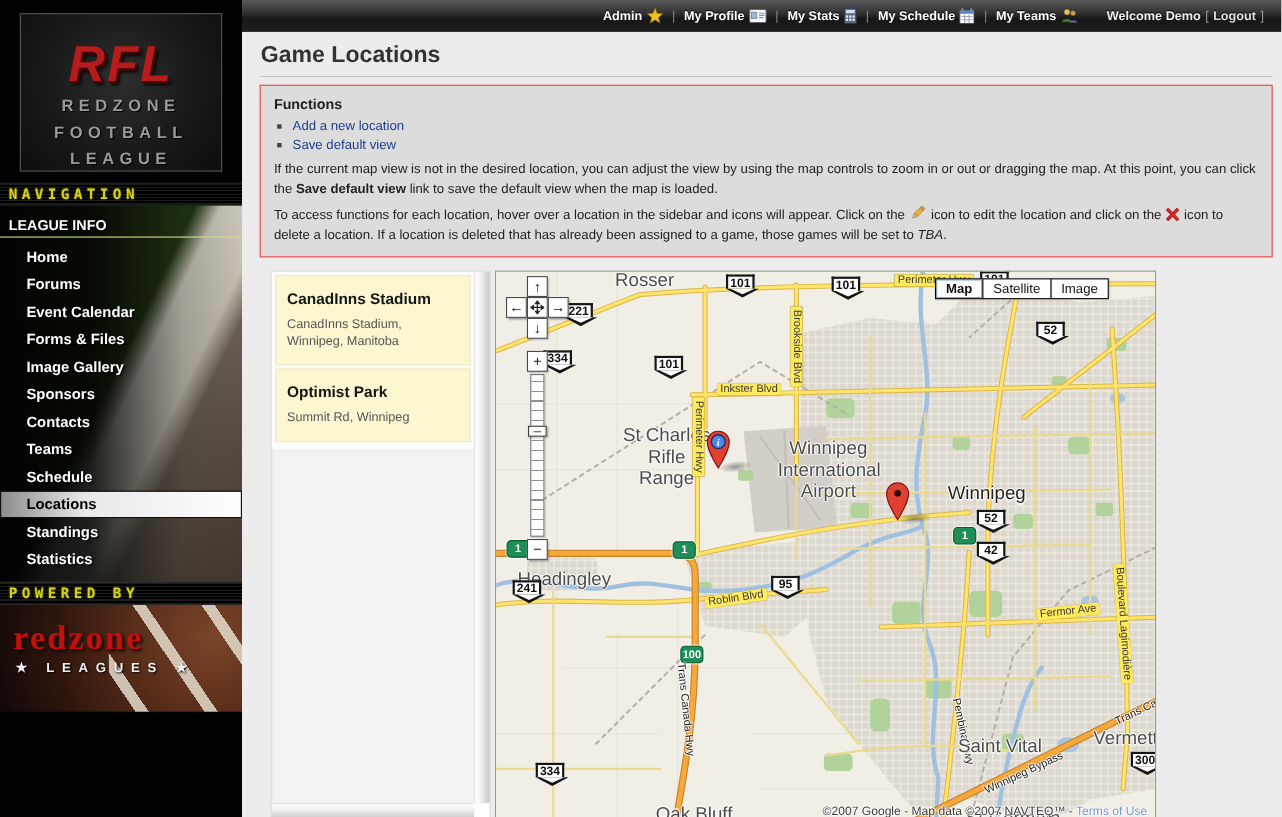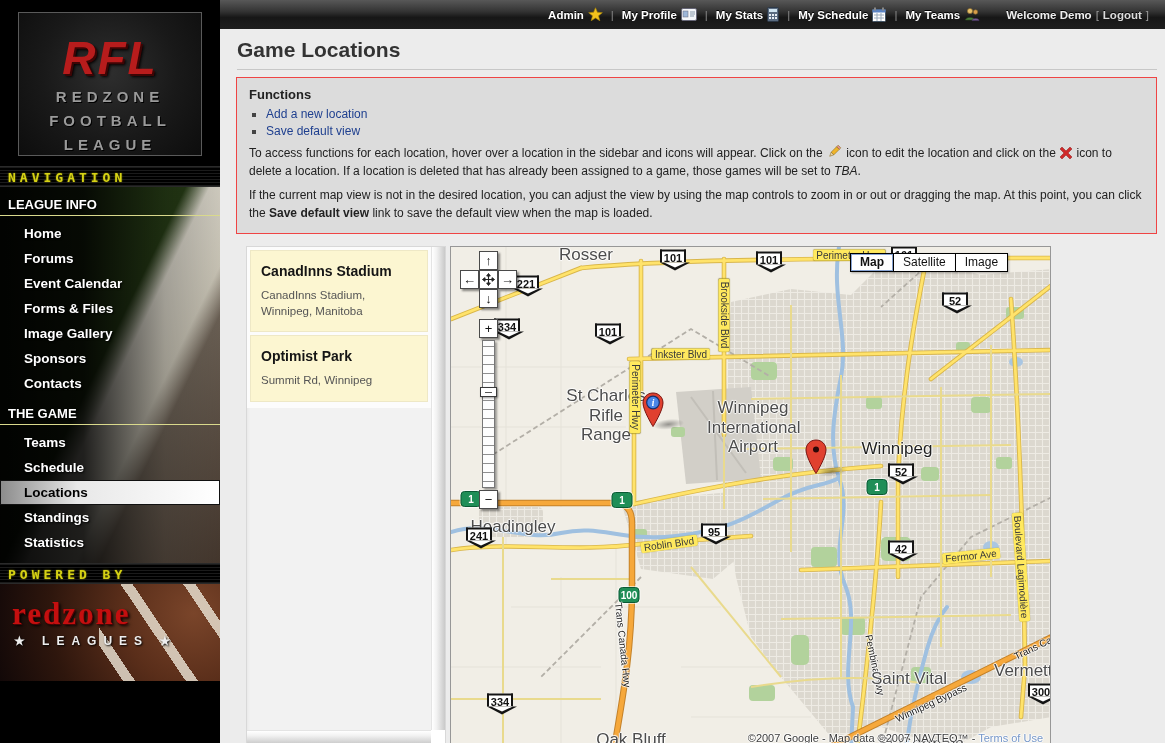--- a/index.html
+++ b/index.html
@@ -99,21 +99,20 @@
     <div class="led-banner">NAVIGATION</div>
     <div class="side-nav" id="side-sections">
         <div class="sec-title">LEAGUE INFO</div>
         <div class="nav-item">Home</div>
         <div class="nav-item">Forums</div>
         <div class="nav-item">Event Calendar</div>
         <div class="nav-item">Forms &amp; Files</div>
         <div class="nav-item">Image Gallery</div>
         <div class="nav-item">Sponsors</div>
         <div class="nav-item">Contacts</div>
-        <div class="sec-title">THE GAME</div>
         <div class="nav-item">Teams</div>
         <div class="nav-item">Schedule</div>
         <div class="nav-item sel">Locations</div>
         <div class="nav-item">Standings</div>
         <div class="nav-item">Statistics</div>
       </div>
     <div class="led-banner">POWERED BY</div>
     <div class="powered">
       <div class="laces"></div>
       <div class="rz-name">redzone</div>
@@ -193,30 +192,30 @@
 
     <div class="content">
       <h1 class="page-title">Game Locations</h1>
 
       <div class="fnbox">
         <h2>Functions</h2>
         <ul id="fn-links">
             <li><a href="#">Add a new location</a></li>
             <li><a href="#">Save default view</a></li>
           </ul>
+        <p><span>If the current map view is not in the desired location, you can adjust the view by using the map controls to zoom in or out or dragging the map. At this point, you can click the </span><b>Save default view</b><span> link to save the default view when the map is loaded.</span></p>
         <p><span>To access functions for each location, hover over a location in the sidebar and icons will appear. Click on the </span><svg class="inline-ic" width="15" height="15" viewBox="0 0 16 16">
               <g transform="rotate(45 8 8)">
                 <rect x="6" y="0.5" width="4" height="2.4" fill="#e58f8f" stroke="#8a6d1d" stroke-width="0.6"></rect>
                 <rect x="6" y="2.9" width="4" height="8.1" fill="#f0b429" stroke="#8a6d1d" stroke-width="0.6"></rect>
                 <polygon points="6,11 10,11 8,15.2" fill="#ecd2ab" stroke="#8a6d1d" stroke-width="0.6"></polygon>
               </g>
             </svg><span> icon to edit the location and click on the </span><svg class="inline-ic" width="12" height="12" viewBox="0 0 12 12">
               <path d="M2,0 L6,4 L10,0 L12,2 L8,6 L12,10 L10,12 L6,8 L2,12 L0,10 L4,6 L0,2 Z" fill="#cf2a2a" stroke="#8c1616" stroke-width="0.5"></path>
             </svg><span> icon to delete a location. If a location is deleted that has already been assigned to a game, those games will be set to </span><i>TBA</i><span>.</span></p>
-        <p><span>If the current map view is not in the desired location, you can adjust the view by using the map controls to zoom in or out or dragging the map. At this point, you can click the </span><b>Save default view</b><span> link to save the default view when the map is loaded.</span></p>
       </div>
 
       <div class="row">
 
         <div class="locpanel">
           <div class="cards" id="cards">
               <div class="card">
                 <h3>CanadInns Stadium</h3>
                 <div class="addr">CanadInns Stadium, Winnipeg, Manitoba</div>
               </div>
@@ -349,21 +348,21 @@
               <div class="ml shield" style="left: 56px; top: 78px;">334</div>
               <div class="ml shield" style="left: 157px; top: 83px;">101</div>
               <div class="ml street" style="left: 273px; top: 68px; transform: translate(-50%, -50%) rotate(90deg);">Brookside Blvd</div>
               <div class="ml street" style="left: 230px; top: 107px;">Inkster Blvd</div>
               <div class="ml city wrap" style="left: 155px; top: 168px; width: 82px;">St Charles Rifle Range</div>
               <div class="ml street" style="left: 184px; top: 150px; transform: translate(-50%, -50%) rotate(90deg);">Perimeter Hwy</div>
               <div class="ml city wrap" style="left: 302px; top: 180px; width: 92px;">Winnipeg International Airport</div>
               <div class="ml city-lg" style="left: 446px; top: 202px;">Winnipeg</div>
               <div class="ml shield" style="left: 450px; top: 223px;">52</div>
               <div class="ml shield-green" style="left: 426px; top: 240px;">1</div>
-              <div class="ml shield" style="left: 450px; top: 252px; margin-top: 48px;">42</div>
+              <div class="ml shield" style="left: 450px; top: 252px;">42</div>
               <div class="ml shield-green" style="left: 20px; top: 252px;">1</div>
               <div class="ml shield-green" style="left: 171px; top: 253px;">1</div>
               <div class="ml city" style="left: 62px; top: 280px;">Headingley</div>
               <div class="ml shield" style="left: 28px; top: 287px;">241</div>
               <div class="ml street" style="left: 218px; top: 297px; transform: translate(-50%, -50%) rotate(-8deg);">Roblin Blvd</div>
               <div class="ml shield" style="left: 263px; top: 283px;">95</div>
               <div class="ml shield-green" style="left: 178px; top: 348px;">100</div>
               <div class="ml road" style="left: 172px; top: 398px; transform: translate(-50%, -50%) rotate(84deg);">Trans Canada Hwy</div>
               <div class="ml street" style="left: 520px; top: 309px; transform: translate(-50%, -50%) rotate(-6deg);">Fermor Ave</div>
               <div class="ml street" style="left: 570px; top: 320px; transform: translate(-50%, -50%) rotate(86deg);">Boulevard Lagimodière</div>

